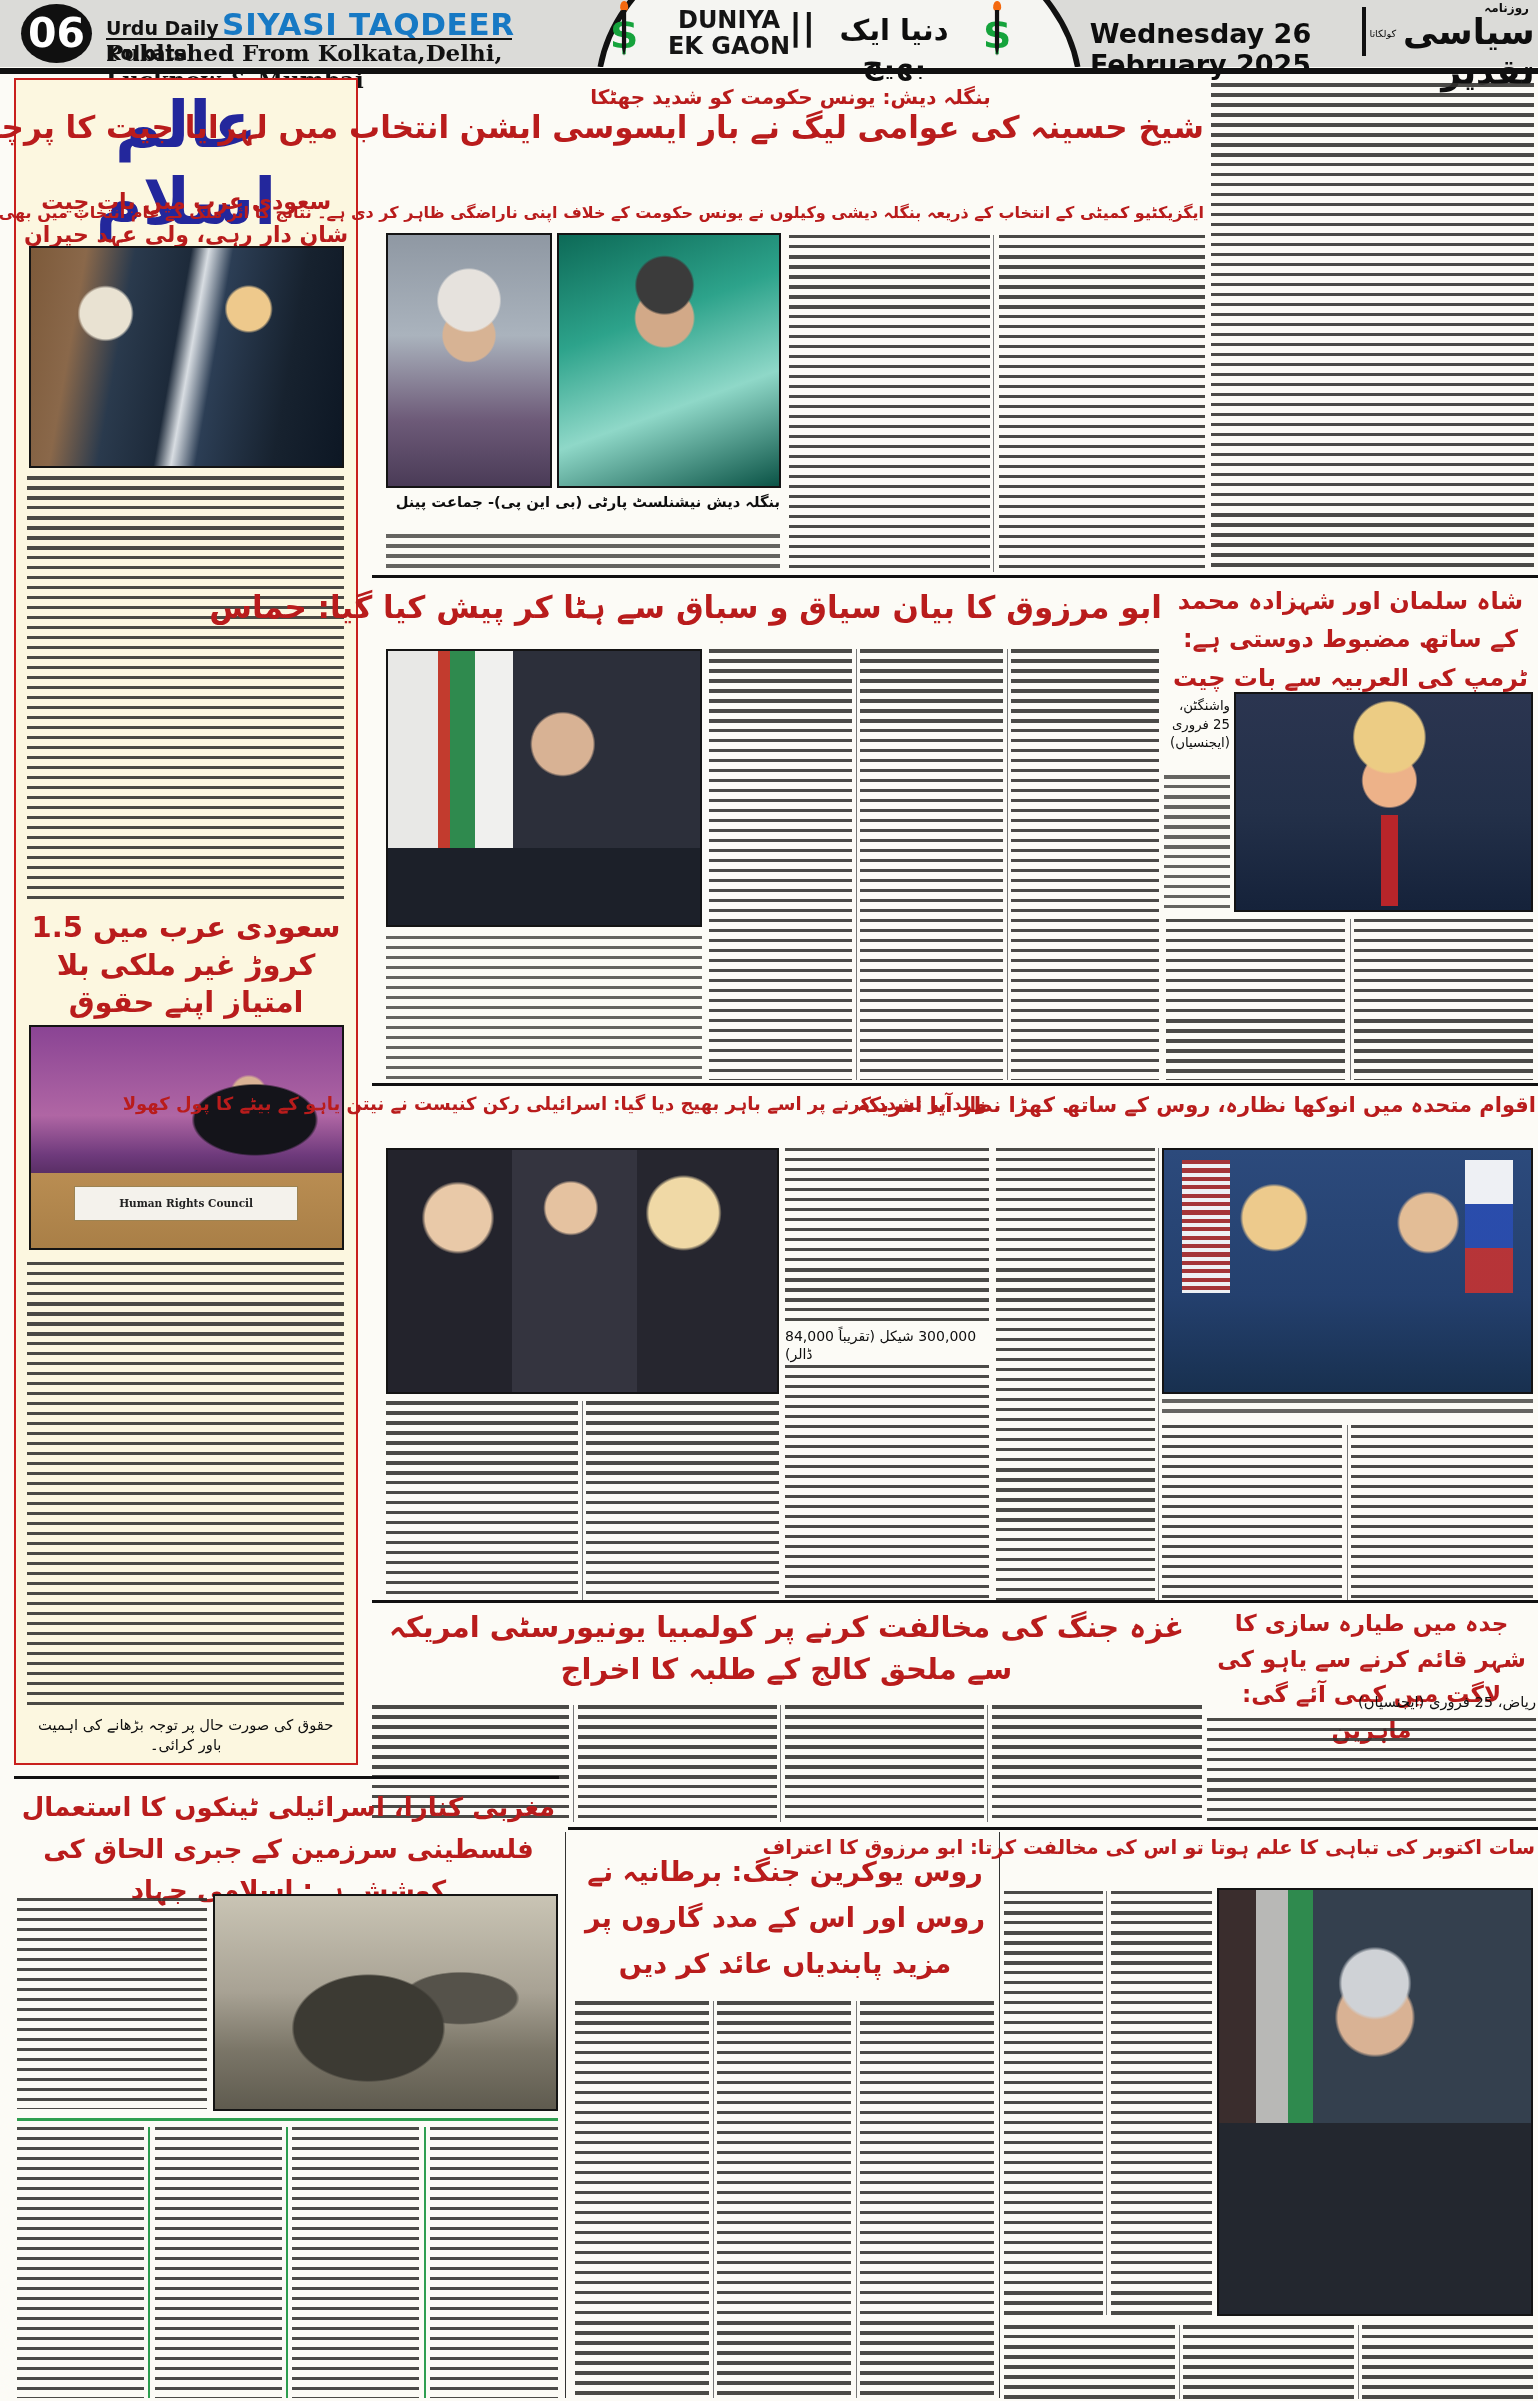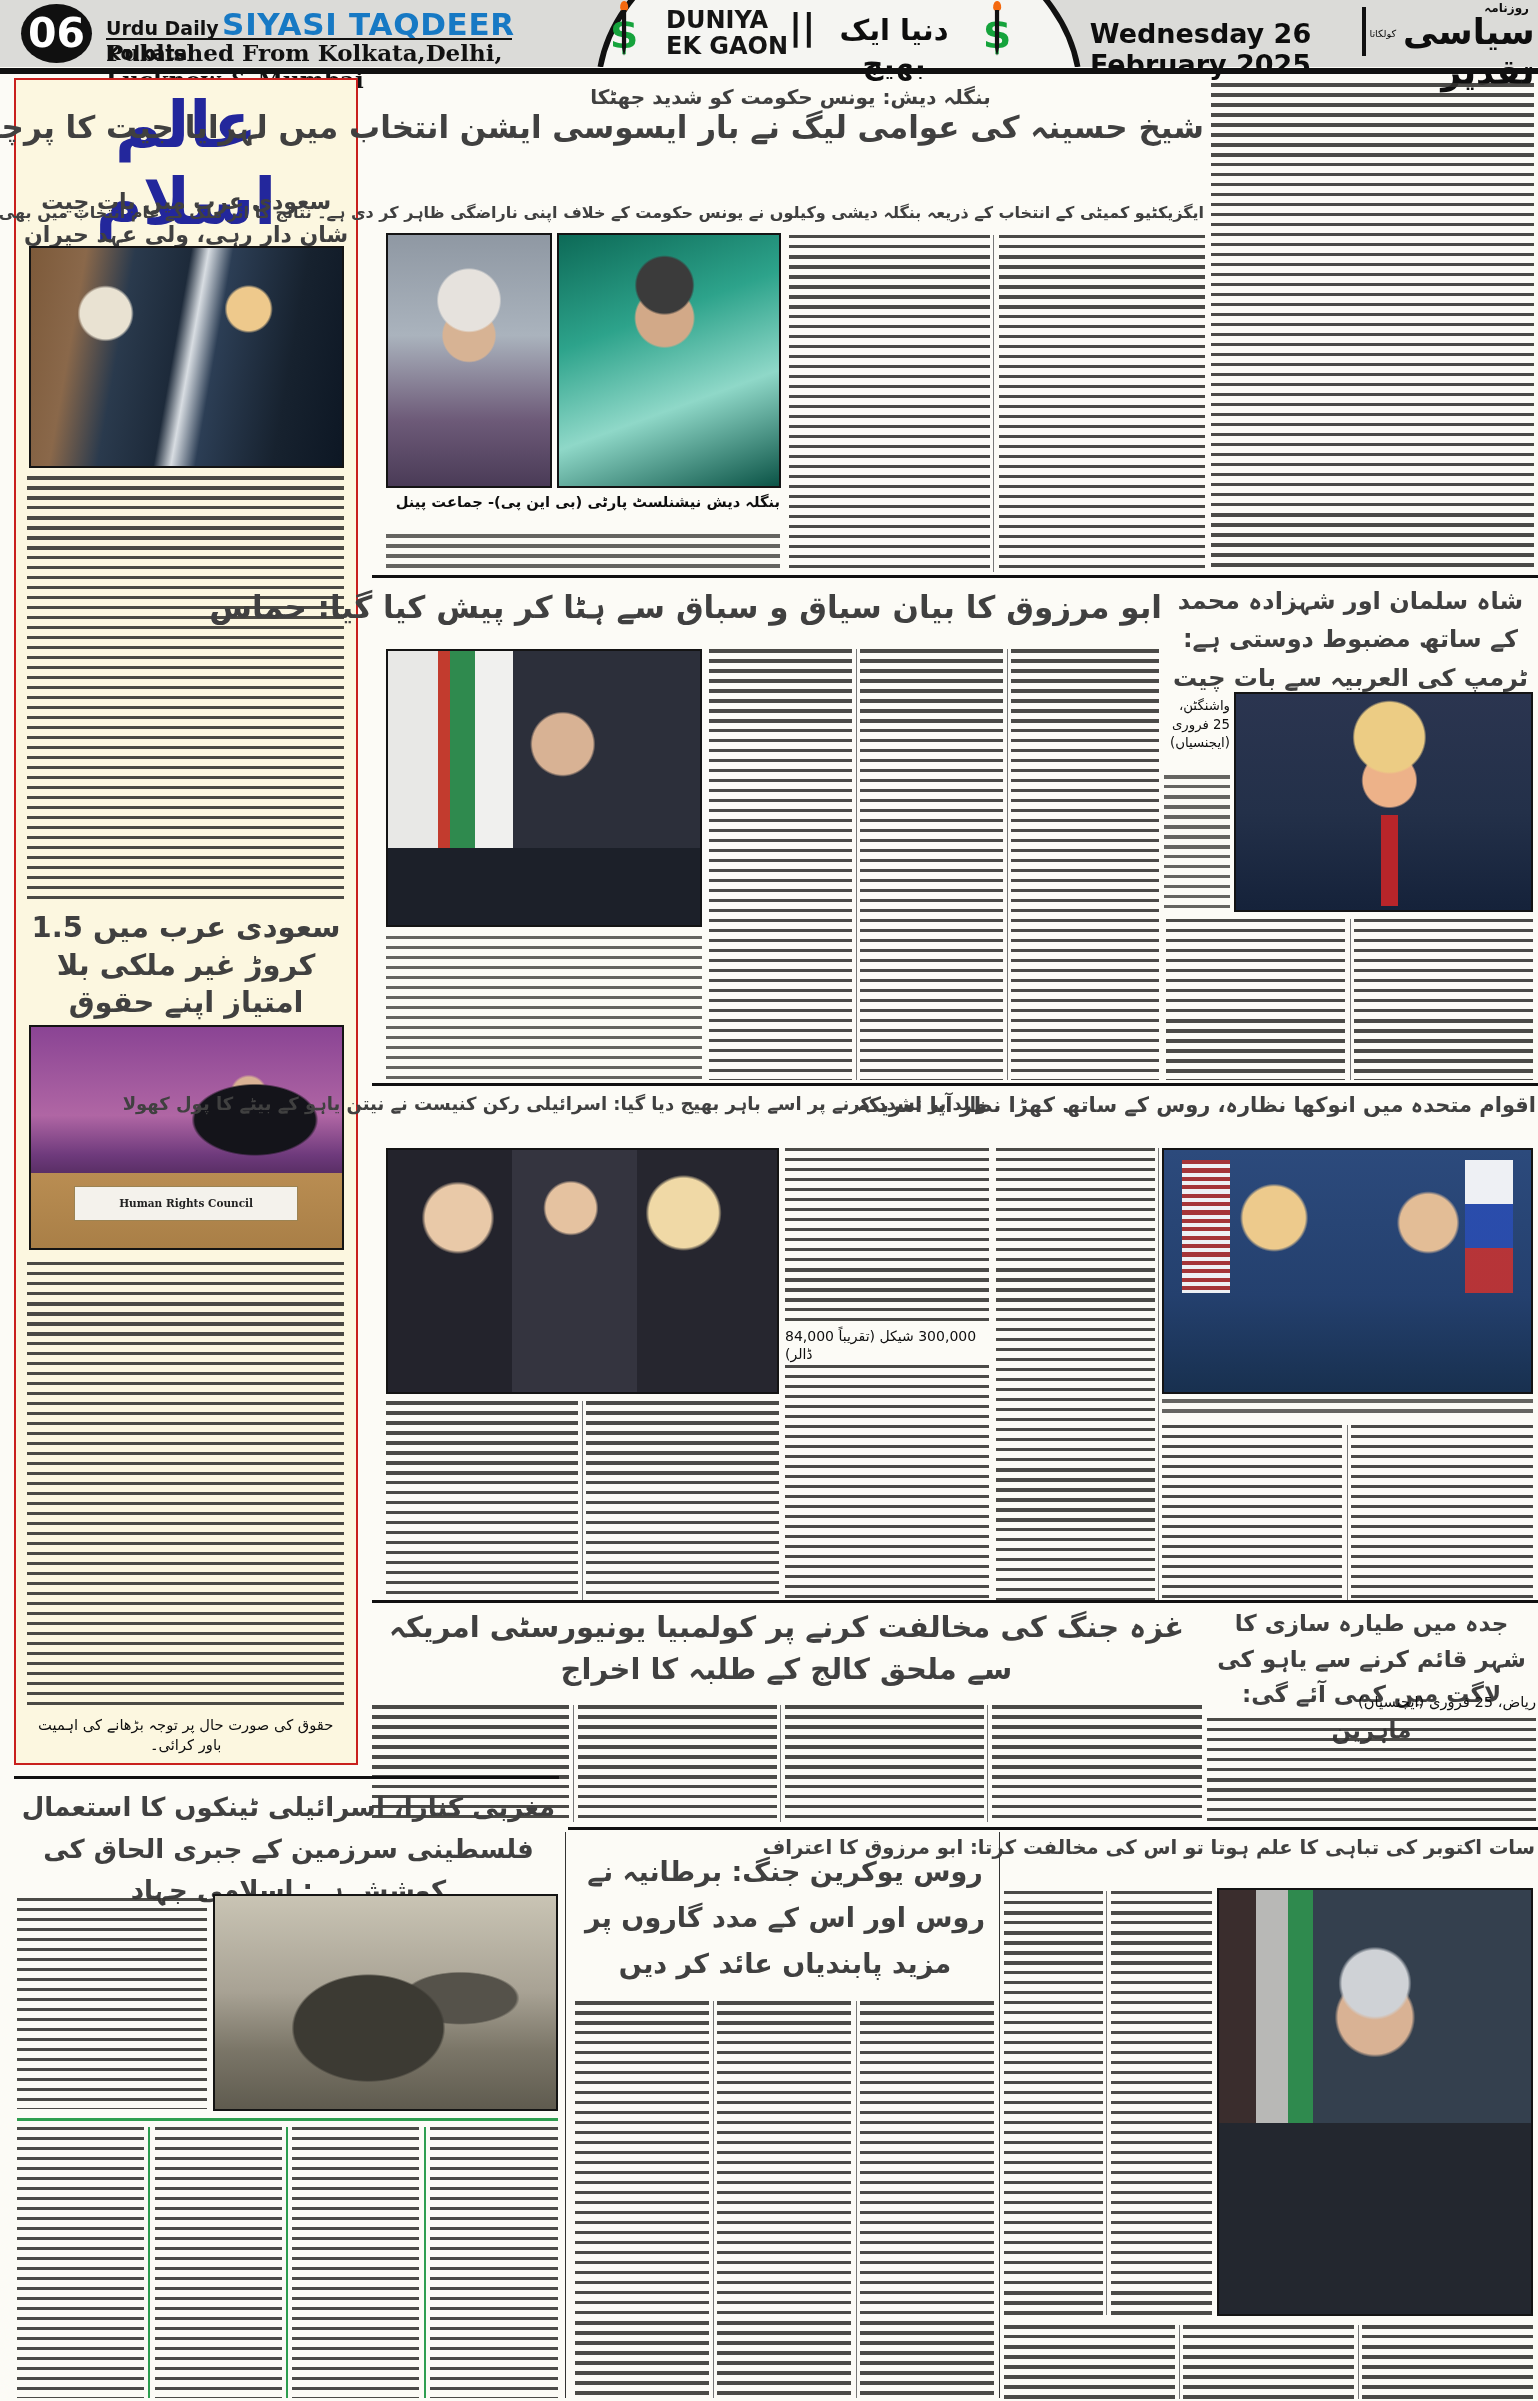--- a/index.html
+++ b/index.html
@@ -7,21 +7,21 @@
         font-family:"DejaVu Sans",sans-serif;overflow:hidden;}
   .abs{position:absolute;}
   .hr{position:absolute;background:#111;}
   .vr{position:absolute;width:1.4px;background:#777;}
   .grn{background:#2e9e4f;}
   .sim{position:absolute;background-image:repeating-linear-gradient(to bottom,#33322f 0 3.5px,rgba(0,0,0,0) 3.5px 10px);opacity:.88;}
   .sim.lt{opacity:.75;}
   .photo{position:absolute;border:2.1px solid #141414;box-sizing:border-box;}
   .ur{direction:rtl;unicode-bidi:plaintext;font-family:"DejaVu Sans",sans-serif;color:#0e0e0e;}
   .hl{position:absolute;direction:rtl;font-family:"DejaVu Sans",sans-serif;font-weight:bold;
-      color:#404040;text-align:center;line-height:1.45;}
+      color:#b91c1c;text-align:center;line-height:1.45;}
   .nowrap{white-space:nowrap;}
   .sm{font-size:14.7px;line-height:1.35;}
   .cap{font-weight:bold;}
   
   .hdr{position:absolute;left:0;top:0;width:1538px;height:67px;background:#dbdbd8;}
   .pgnum{position:absolute;left:21px;top:4.2px;width:71px;height:59px;background:#101010;border-radius:50%;
          color:#fff;font-weight:bold;font-size:41px;text-align:center;line-height:59px;font-family:"DejaVu Sans",sans-serif;}
   .dollar{position:absolute;width:42px;height:62px;text-align:center;}
   .dollar .ds{position:absolute;left:0;right:0;top:7px;font-weight:bold;font-size:41px;color:#15a33c;}
   .dollar .nib{position:absolute;left:50%;top:7px;transform:translateX(-50%);width:4.9px;height:46px;background:#111;
@@ -54,21 +54,21 @@
       <span class="flame"></span>
       <span class="ds">$</span>
       <span class="nib"></span>
     </div>
     <div class="dollar" style="left:976px;top:2.8px;">
       <span class="flame"></span>
       <span class="ds">$</span>
       <span class="nib"></span>
     </div>
 
-    <div class="abs" style="left:666px;top:8.4px;width:126px;text-align:left;font-weight:bold;font-size:24px;line-height:1.05;color:#151515;">
+    <div class="abs" style="left:666px;top:8.4px;width:126px;text-align:center;font-weight:bold;font-size:24px;line-height:1.05;color:#151515;">
       <div>DUNIYA</div>
       <div>EK GAON</div>
     </div>
     <div class="abs" style="left:789px;top:5.6px;font-weight:bold;font-size:36px;color:#111;">||</div>
     <div class="abs ur" style="left:817px;top:12.6px;width:154px;font-weight:bold;font-size:29px;text-align:center;">دنیا ایک بھیج</div>
 
     <div class="abs" style="left:1043px;top:18px;width:315px;font-weight:bold;font-size:27px;color:#0d0d0d;text-align:center;">Wednesday 26 February 2025</div>
     <div class="abs" style="left:1362px;top:7px;width:3.5px;height:49px;background:#111;"></div>
 
     <div class="abs" style="left:1368px;top:0;width:168px;height:66px;">

